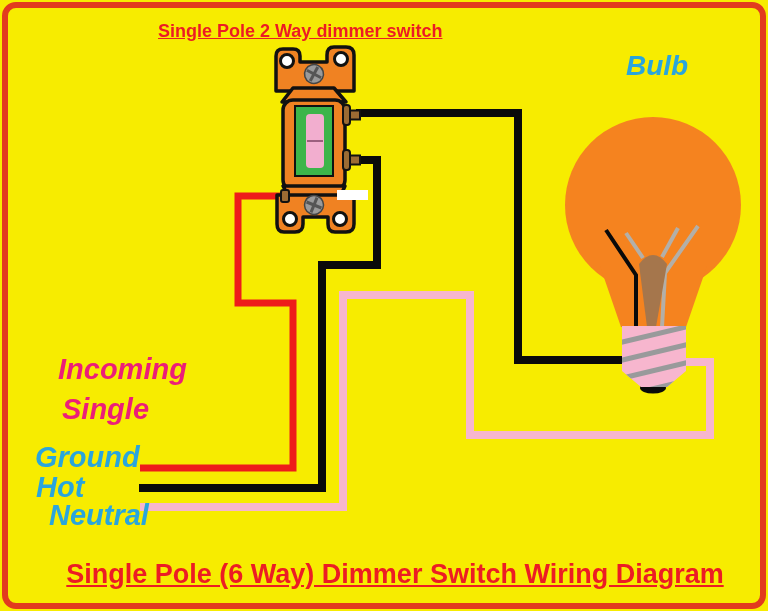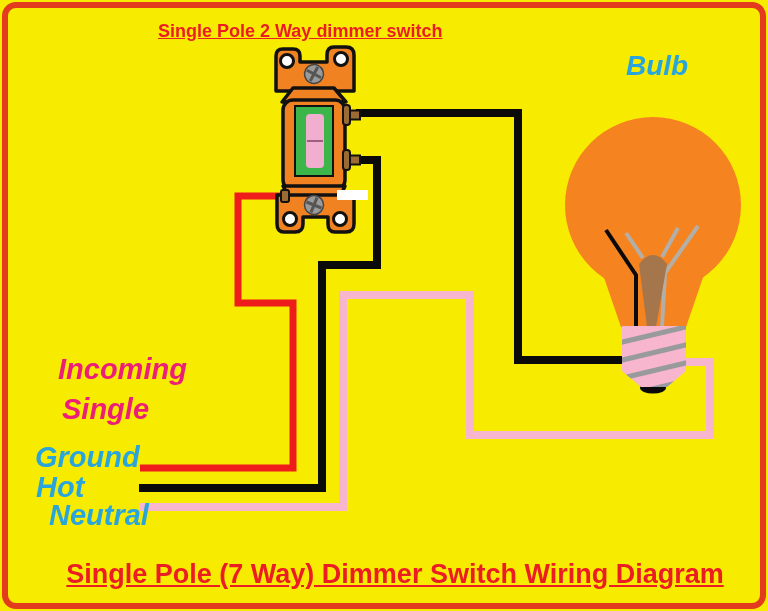--- a/index.html
+++ b/index.html
@@ -145,16 +145,16 @@
 
   <div class="lbl magenta incoming">Incoming</div>
 
   <div class="lbl bulb-label">Bulb</div>
   <div class="lbl magenta supply">Single</div>
 
   <div class="lbl blue ground">Ground</div>
   <div class="lbl blue hot">Hot</div>
   <div class="lbl blue neutral">Neutral</div>
 
-  <div class="lbl bottom-title">Single Pole (7 Way) Dimmer Switch Wiring Diagram</div>
+  <div class="lbl bottom-title">Single Pole (6 Way) Dimmer Switch Wiring Diagram</div>
 
   <div id="frame"></div>
 </div>
 
 </body></html>

